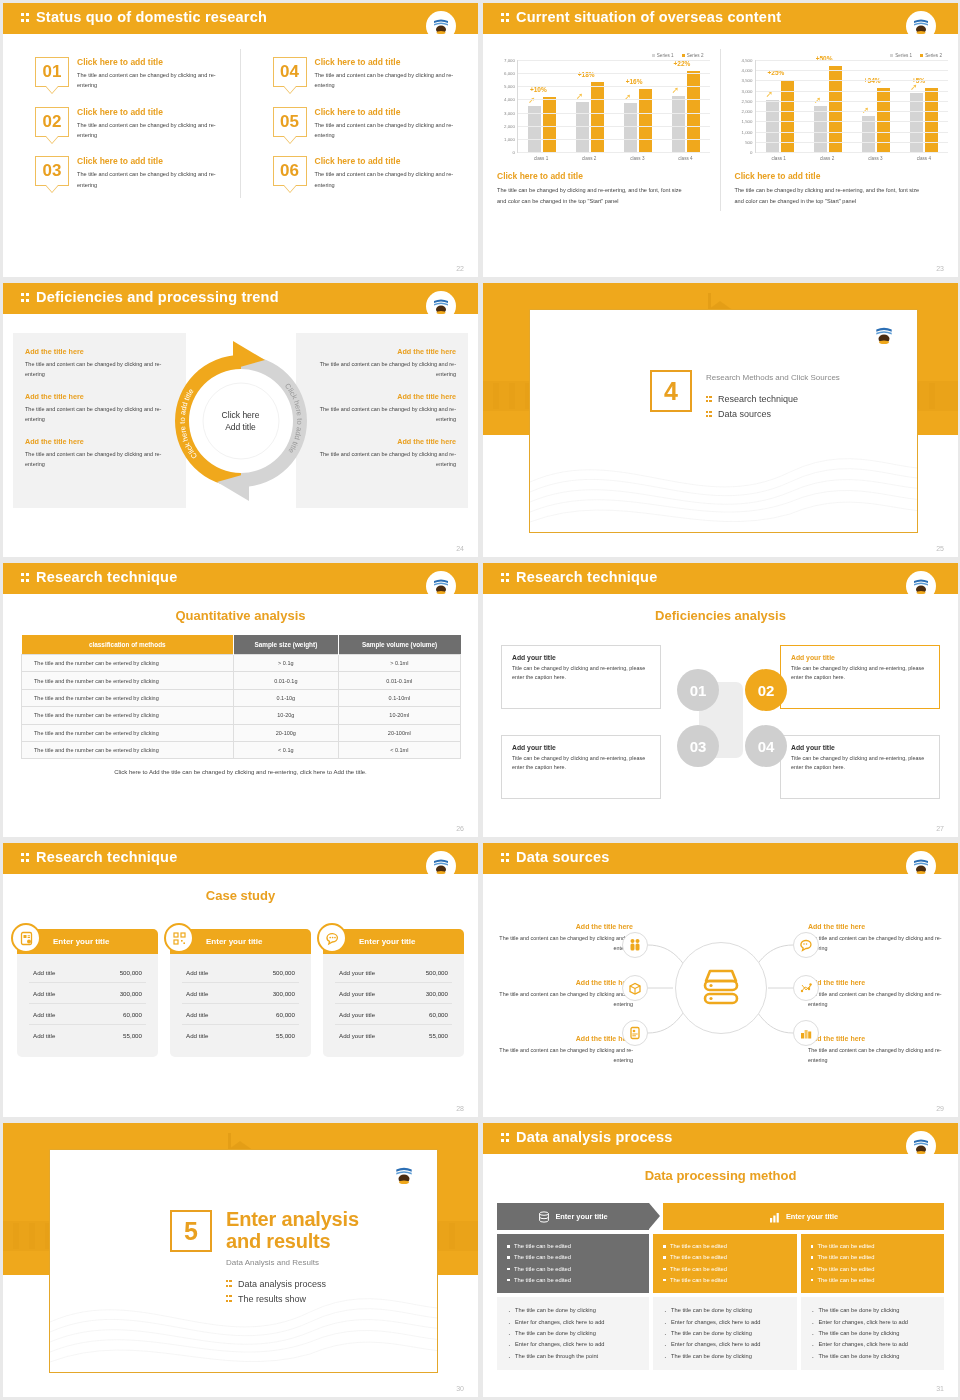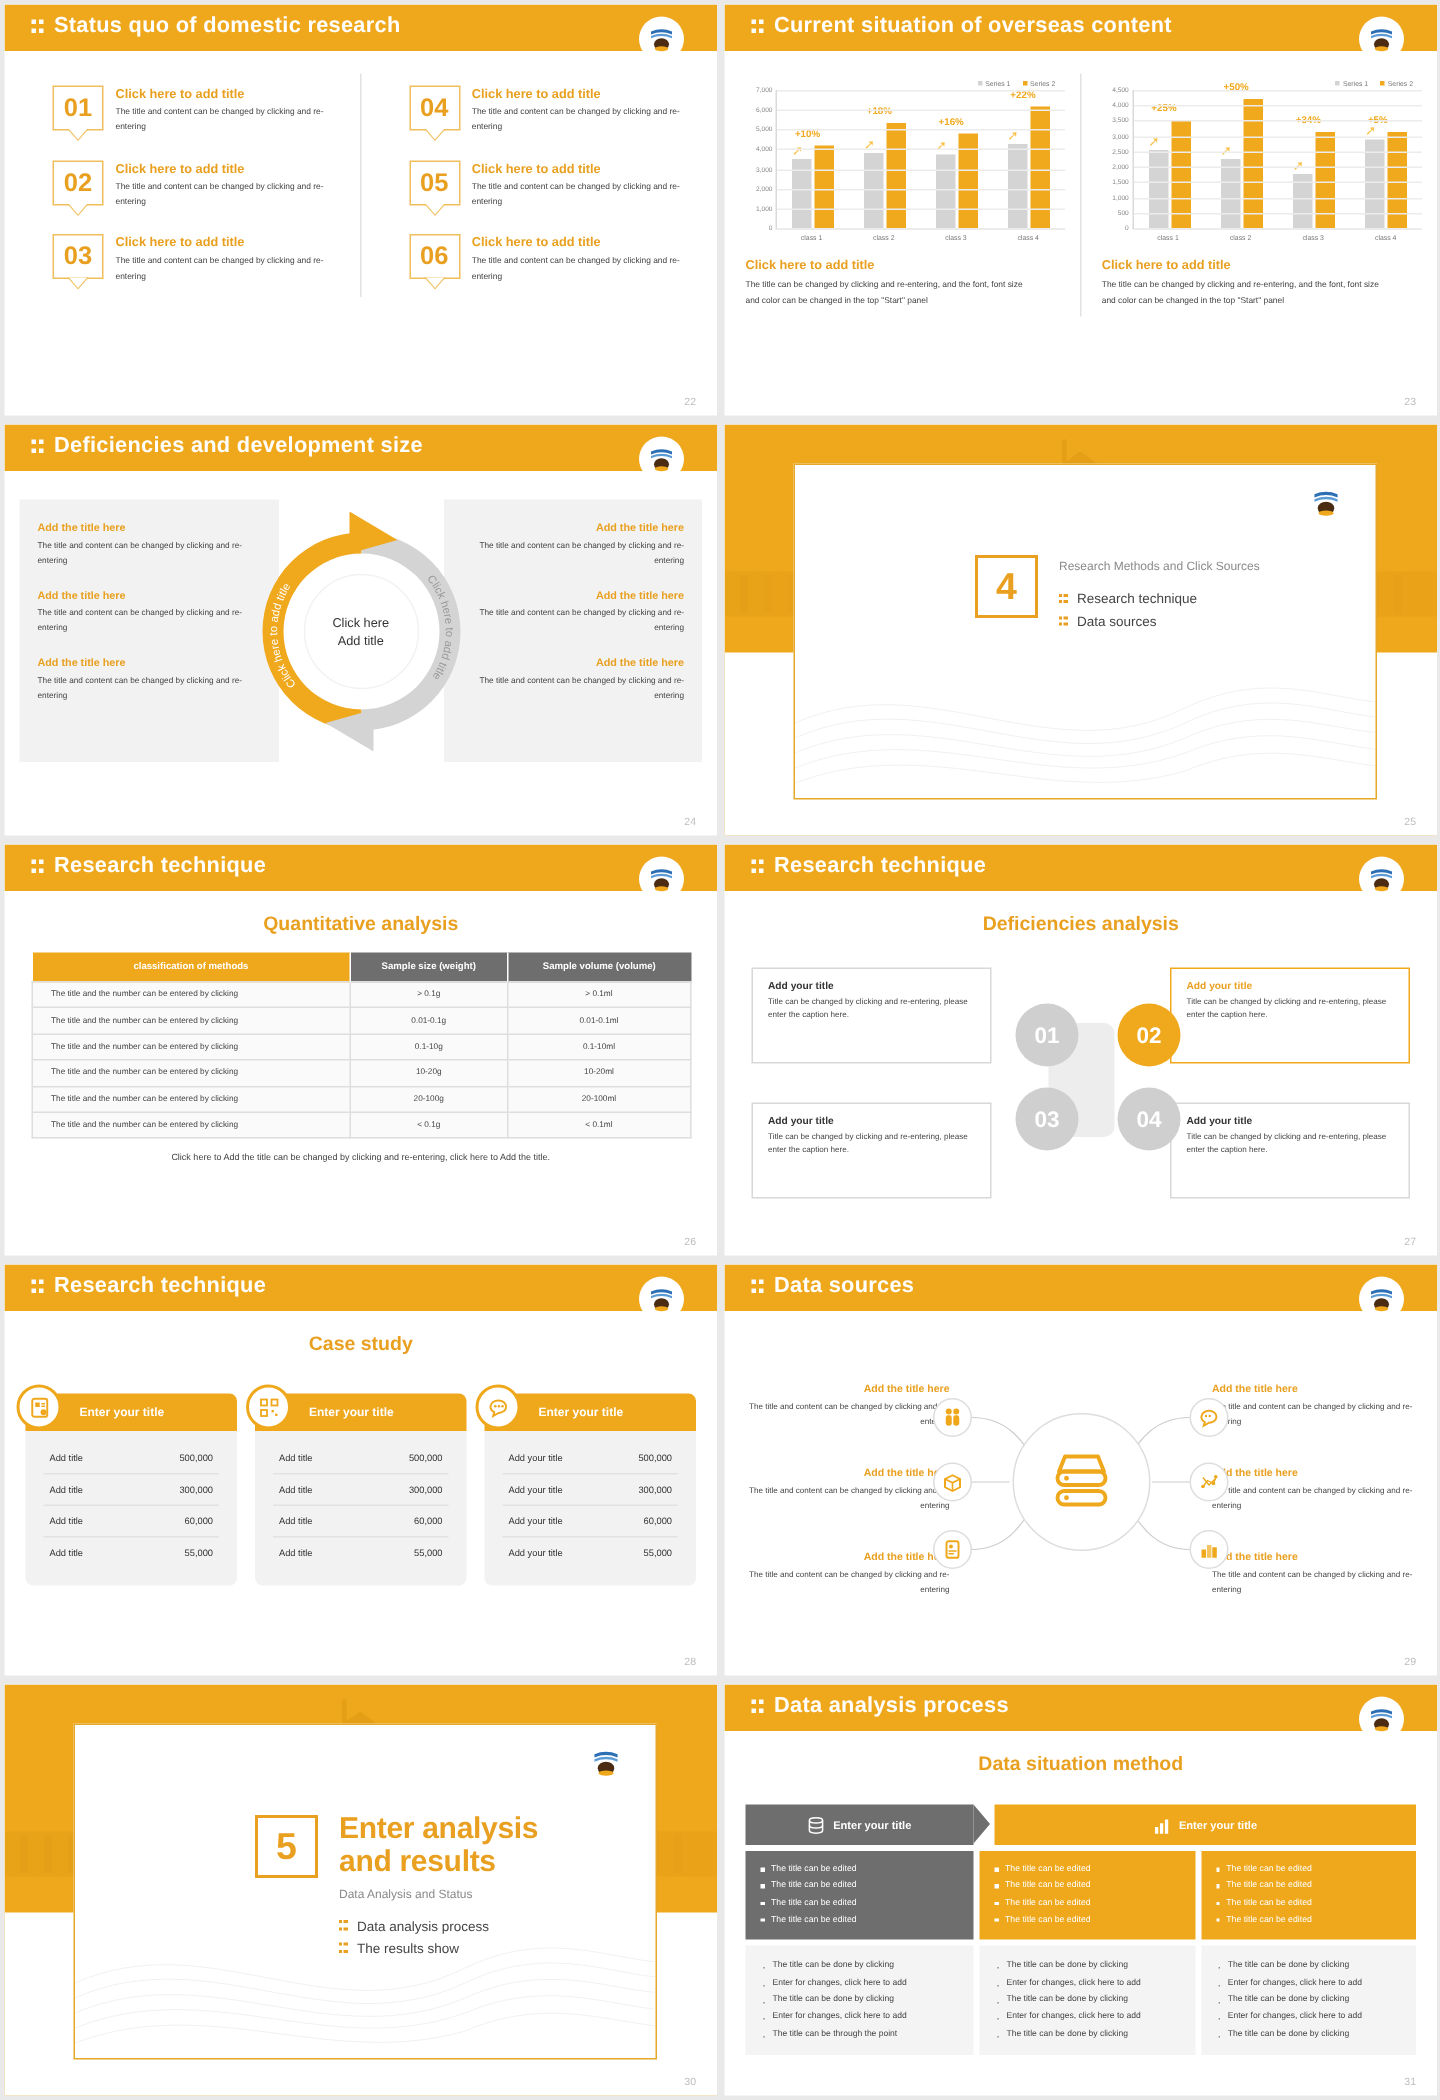--- a/index.html
+++ b/index.html
@@ -398,21 +398,21 @@
   </div>
 
   <div class="slide">
     <div class="hdr">
       <span class="dots">
           <i></i>
           <i></i>
           <i></i>
           <i></i>
         </span>
-      <h1>Deficiencies and development size</h1>
+      <h1>Deficiencies and processing trend</h1>
     </div>
     <div class="logo">
       <svg width="20" height="20" viewBox="0 0 20 20">
           <path d="M3 5 Q10 2 17 5 L17 7 Q10 4 3 7 Z" fill="#2C6FB5"></path>
           <path d="M3 8 Q10 5 17 8 L17 9.5 Q10 6.5 3 9.5 Z" fill="#5B9BD5"></path>
           <ellipse cx="10" cy="13.5" rx="5" ry="4" fill="#4A2C12"></ellipse>
           <ellipse cx="10" cy="16.5" rx="4.5" ry="1.6" fill="#EFA81C"></ellipse>
         </svg>
     </div>
     <div class="underbar"></div>
@@ -913,21 +913,21 @@
               <ellipse cx="10" cy="16.5" rx="4.5" ry="1.6" fill="#EFA81C"></ellipse>
             </svg>
         </div>
         <div class="secbody">
           <div class="num">5</div>
           <div>
             <h2>
               <span>Enter analysis</span><br>
               <span>and results</span>
             </h2>
-            <h5>Data Analysis and Status</h5>
+            <h5>Data Analysis and Results</h5>
             <div class="bullets">
               <div class="bl">
                   <span class="dd">
                     <i></i>
                     <i></i>
                     <i></i>
                     <i></i>
                   </span>
                   <span>Data analysis process</span>
                 </div>
@@ -960,21 +960,21 @@
     </div>
     <div class="logo">
       <svg width="20" height="20" viewBox="0 0 20 20">
           <path d="M3 5 Q10 2 17 5 L17 7 Q10 4 3 7 Z" fill="#2C6FB5"></path>
           <path d="M3 8 Q10 5 17 8 L17 9.5 Q10 6.5 3 9.5 Z" fill="#5B9BD5"></path>
           <ellipse cx="10" cy="13.5" rx="5" ry="4" fill="#4A2C12"></ellipse>
           <ellipse cx="10" cy="16.5" rx="4.5" ry="1.6" fill="#EFA81C"></ellipse>
         </svg>
     </div>
     <div class="underbar"></div>
-    <div class="ctitle">Data situation method</div>
+    <div class="ctitle">Data processing method</div>
     <div class="dp">
       <div class="dphead">
         <div class="dph1">
           <svg width="12" height="12" viewBox="0 0 12 12">
               <ellipse cx="6" cy="2.6" rx="4.4" ry="1.7" fill="none" stroke="#fff" stroke-width="1"></ellipse>
               <path d="M1.6 2.6 V9.4 A4.4 1.7 0 0 0 10.4 9.4 V2.6" fill="none" stroke="#fff" stroke-width="1"></path>
               <path d="M1.6 6 A4.4 1.7 0 0 0 10.4 6" fill="none" stroke="#fff" stroke-width="1"></path>
             </svg>
           <span>Enter your title</span>
         </div>

